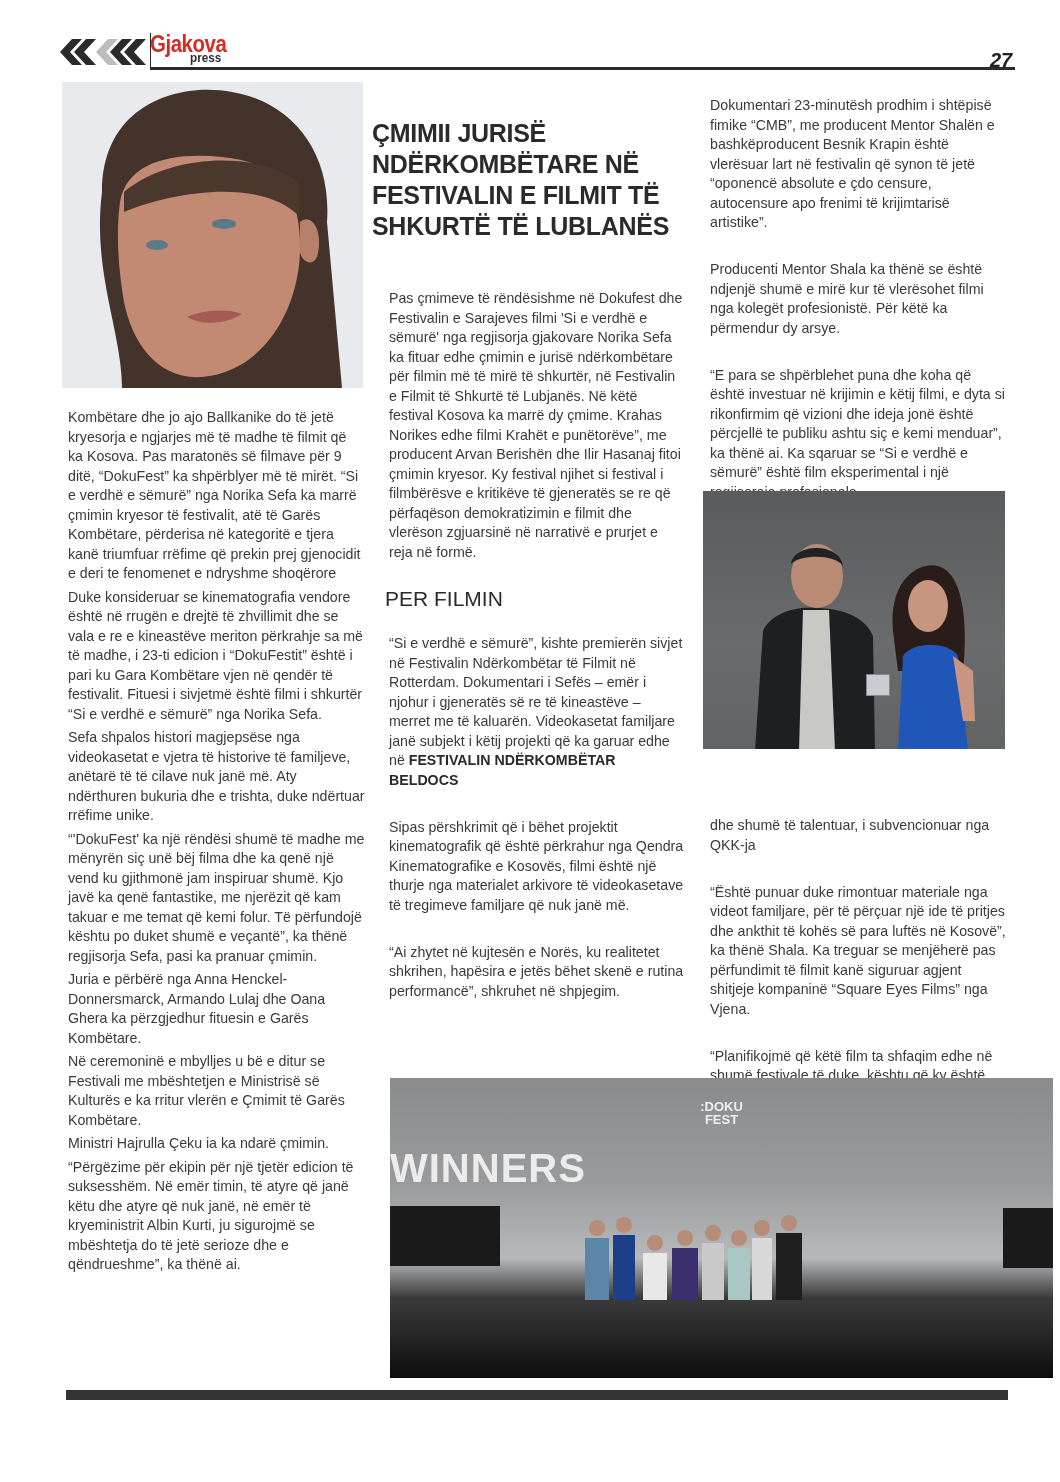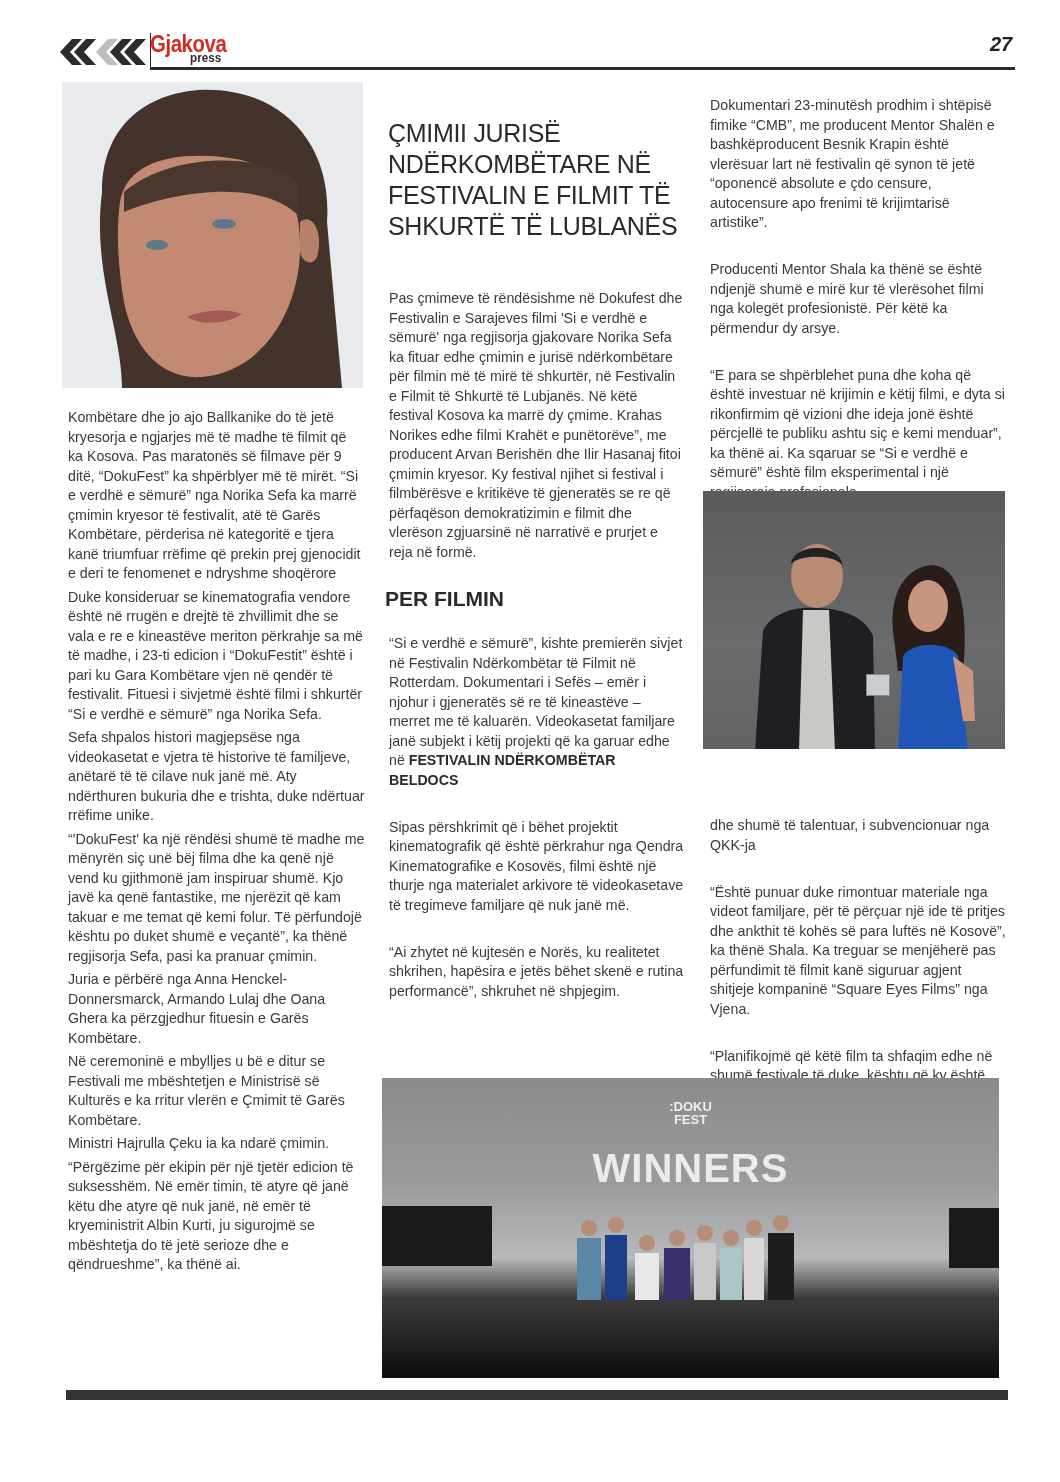--- a/index.html
+++ b/index.html
@@ -10,51 +10,51 @@
     .masthead { position: absolute; left: 58px; top: 33px; width: 960px; height: 40px; }
     .chevrons { position: absolute; left: 0; top: 6px; width: 88px; height: 26px; }
     .logo { position: absolute; left: 92px; top: 0; }
     .logo-main { font-family: "Liberation Sans", sans-serif; font-weight: 900; font-size: 24px;
                  color: #d42a22; letter-spacing: -0.5px; line-height: 22px; transform: scaleX(0.85);
                  transform-origin: left; display: block; font-stretch: condensed; }
     .logo-sub { font-family: "Liberation Sans", sans-serif; font-weight: 900; font-size: 13px; color: #2b2b2b;
                 position: absolute; left: 40px; top: 18px; line-height: 13px; transform: scaleX(0.9); transform-origin:left; }
     .header-rule { position: absolute; left: 92px; top: 34px; width: 865px; height: 3px; background: #2b2b2b; }
     .header-rule-v { position: absolute; left: 92px; top: 0px; width: 1px; height: 36px; background: #2b2b2b; }
-    .page-number { position: absolute; left: 932px; top: 0; font-family: "Liberation Sans", sans-serif;
+    .page-number { position: absolute; left: 932px; top: 16px; font-family: "Liberation Sans", sans-serif;
                    font-weight: 900; font-style: italic; font-size: 20px; color: #222; }
 
     
     .col { position: absolute; font-size: 14.2px; line-height: 19.5px; color: #3a3a3a; }
     .col p { margin: 4px; }
     .col-left { left: 64px; top: 404px; width: 305px; }
     .col-mid { left: 385px; top: 285px; width: 303px; }
     .col-right { left: 706px; top: 92px; width: 305px; }
     .gap { height: 19.5px; }
 
-    .headline { position: absolute; left: 388px; top: 118px; width: 305px; font-weight: 400;
+    .headline { position: absolute; left: 372px; top: 118px; width: 305px; font-weight: 700;
                 font-size: 25px; line-height: 31px; color: #2a2a2a; letter-spacing: -0.3px; }
-    .subhead { font-weight: 700; font-size: 21px; line-height: 26px; color: #2a2a2a; margin: 24px 0 22px 0; }
+    .subhead { font-weight: 400; font-size: 21px; line-height: 26px; color: #2a2a2a; margin: 24px 0 22px 0; }
     .bold { font-weight: 700; color: #2a2a2a; }
 
     
     .photo { position: absolute; overflow: hidden; }
     .photo-portrait { left: 62px; top: 82px; width: 301px; height: 306px;
         background: radial-gradient(ellipse 55% 60% at 55% 55%, #c98f78 0%, #b67a63 35%, transparent 36%),
                     radial-gradient(ellipse 70% 80% at 52% 45%, #3d2e27 0%, #4a3a31 45%, transparent 46%),
                     linear-gradient(90deg, #e6e7ec, #f0f1f4 60%, #e3e4ea); }
     .photo-award { left: 703px; top: 491px; width: 302px; height: 258px;
         background: linear-gradient(180deg, #5a5b5d 0%, #6a6b6d 60%, #626365 100%); }
     .award-man { position: absolute; left: 52px; top: 45px; width: 120px; height: 215px; }
     .award-woman { position: absolute; left: 170px; top: 70px; width: 105px; height: 190px; }
-    .photo-winners { left: 382px; top: 1078px; width: 617px; height: 300px;
-        background: linear-gradient(180deg, #8a8b8d 0%, #9a9b9d 35%, #b8b9bb 60%, #2a2a2a 75%, #111 100%); }
+    .photo-winners { left: 390px; top: 1078px; width: 617px; height: 300px;
+        background: linear-gradient(180deg, #8a8b8d 0%, #9a9b9d 35%, #b8b9bb 60%, #2a2a2a 75%, #111 100%); padding-left: 46px; }
     .winners-logo { position: absolute; left: 0; right: 0; top: 22px; text-align: center; color: #eee;
                     font-weight: 700; font-size: 13px; line-height: 13px; }
-    .winners-title { position: absolute; left: 0; right: 0; top: 68px; text-align: center; color: #ececec;
+    .winners-title { position: absolute; left: 0; right: 0; top: 68px; text-align: left; color: #ececec;
                      font-weight: 700; font-size: 40px; letter-spacing: 1px; }
     .people { position: absolute; left: 190px; top: 135px; width: 230px; height: 130px; }
 
     .footer-bar { position: absolute; left: 66px; top: 1390px; width: 942px; height: 10px; background: #333; }
   </style>
 </head>
 <body>
 
 <div class="masthead">
   <svg class="chevrons" viewBox="0 0 88 26">

